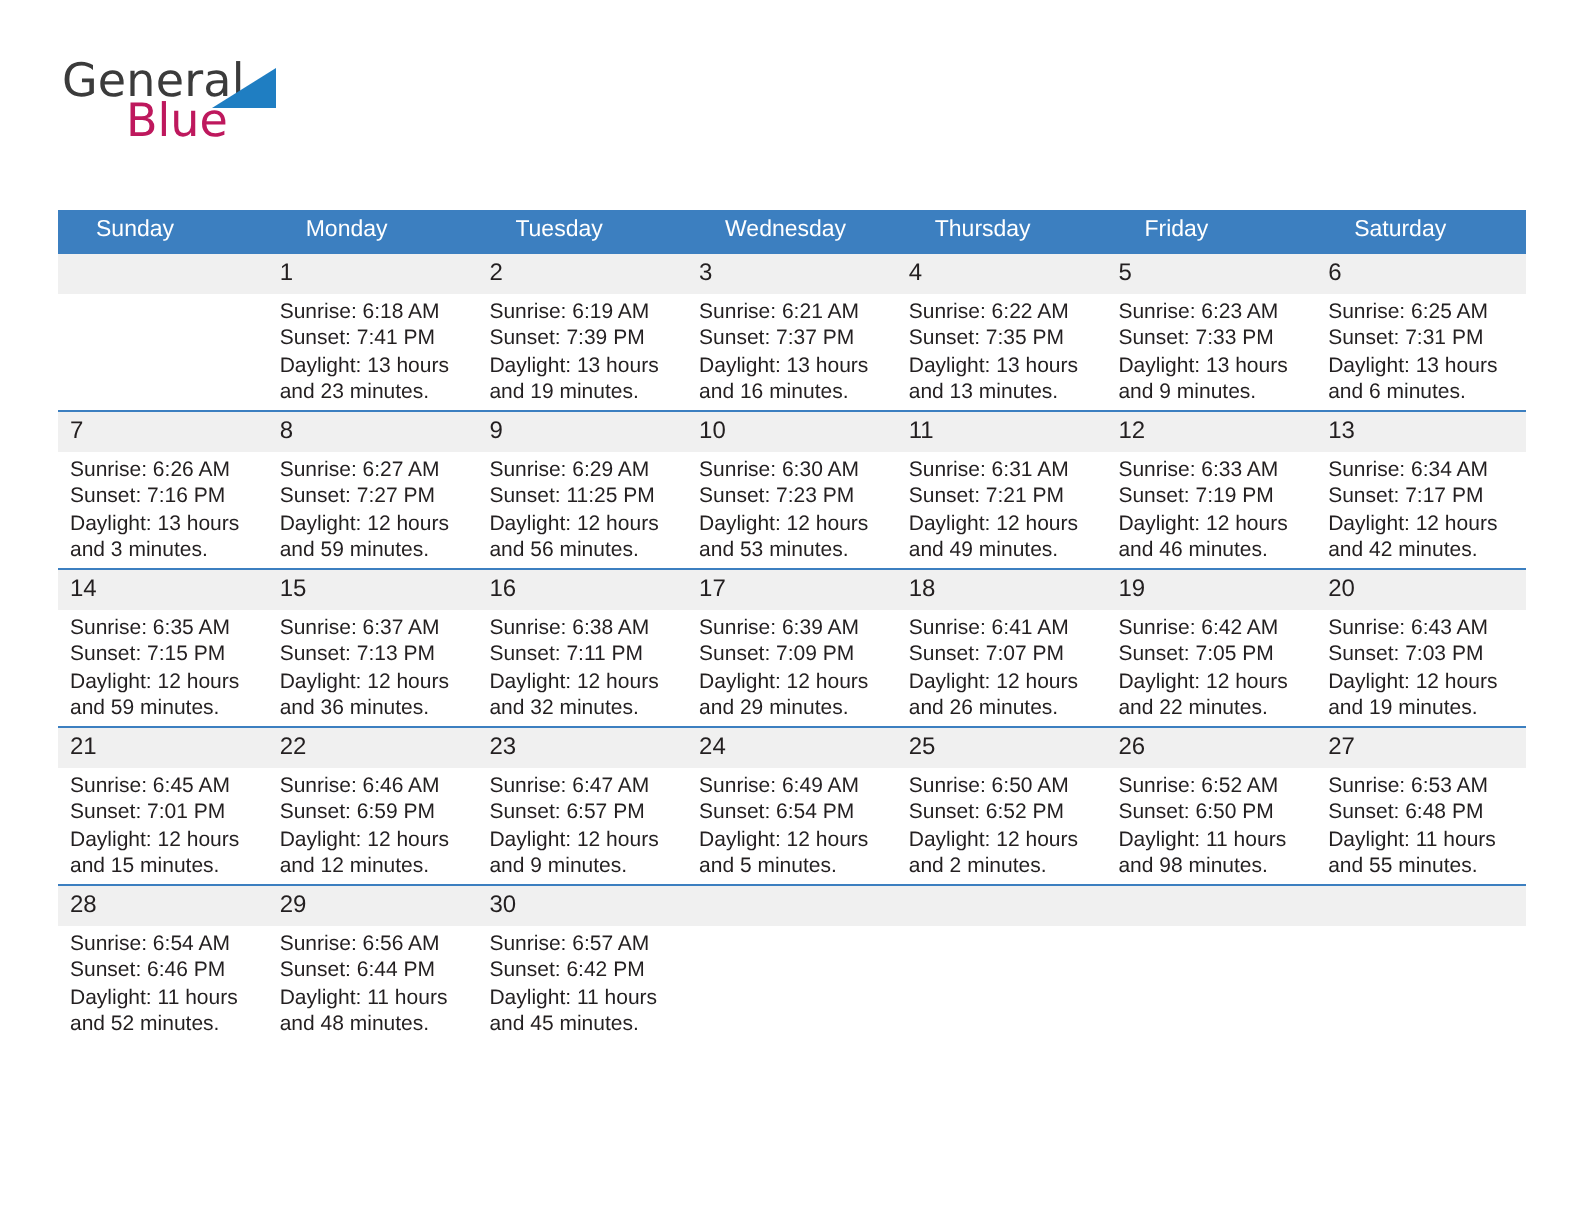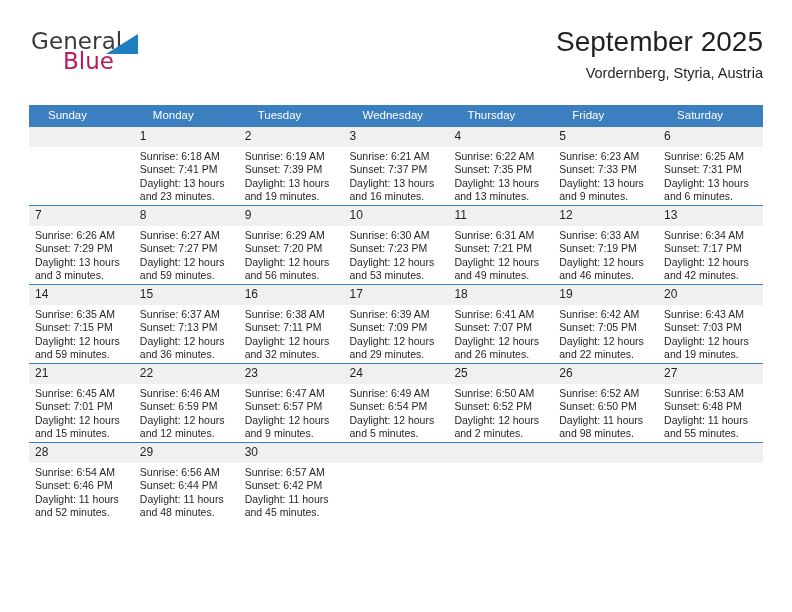--- a/index.html
+++ b/index.html
@@ -145,24 +145,20 @@
 <div class="page">
 
   <div class="header">
 
     <div class="logo">
       <span class="logo-general">General</span>
       <span class="logo-triangle"></span>
       <span class="logo-blue">Blue</span>
     </div>
 
-    <div class="title-block">
-      <div class="cal-title">September 2025</div>
-      <div class="cal-subtitle">Vordernberg, Styria, Austria</div>
-    </div>
 
   </div>
 
   <table class="calendar">
     <thead>
       <tr>
         <th>Sunday</th>
         <th>Monday</th>
         <th>Tuesday</th>
         <th>Wednesday</th>
@@ -229,39 +225,39 @@
               <div>Daylight: 13 hours</div>
               <div>and 6 minutes.</div>
             </div>
           </td>
         </tr>
         <tr class="week-row">
           <td>
             <div class="daynum">7</div>
             <div class="daybody">
               <div>Sunrise: 6:26 AM</div>
-              <div>Sunset: 7:29 PM</div>
+              <div>Sunset: 7:16 PM</div>
               <div>Daylight: 13 hours</div>
               <div>and 3 minutes.</div>
             </div>
           </td>
           <td>
             <div class="daynum">8</div>
             <div class="daybody">
               <div>Sunrise: 6:27 AM</div>
               <div>Sunset: 7:27 PM</div>
               <div>Daylight: 12 hours</div>
               <div>and 59 minutes.</div>
             </div>
           </td>
           <td>
             <div class="daynum">9</div>
             <div class="daybody">
               <div>Sunrise: 6:29 AM</div>
-              <div>Sunset: 7:20 PM</div>
+              <div>Sunset: 11:25 PM</div>
               <div>Daylight: 12 hours</div>
               <div>and 56 minutes.</div>
             </div>
           </td>
           <td>
             <div class="daynum">10</div>
             <div class="daybody">
               <div>Sunrise: 6:30 AM</div>
               <div>Sunset: 7:23 PM</div>
               <div>Daylight: 12 hours</div>

